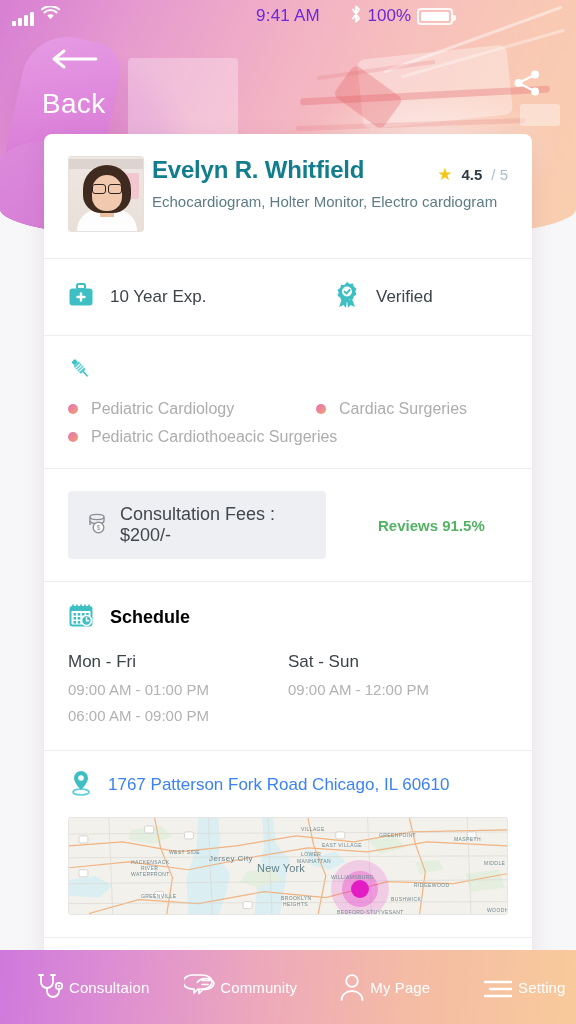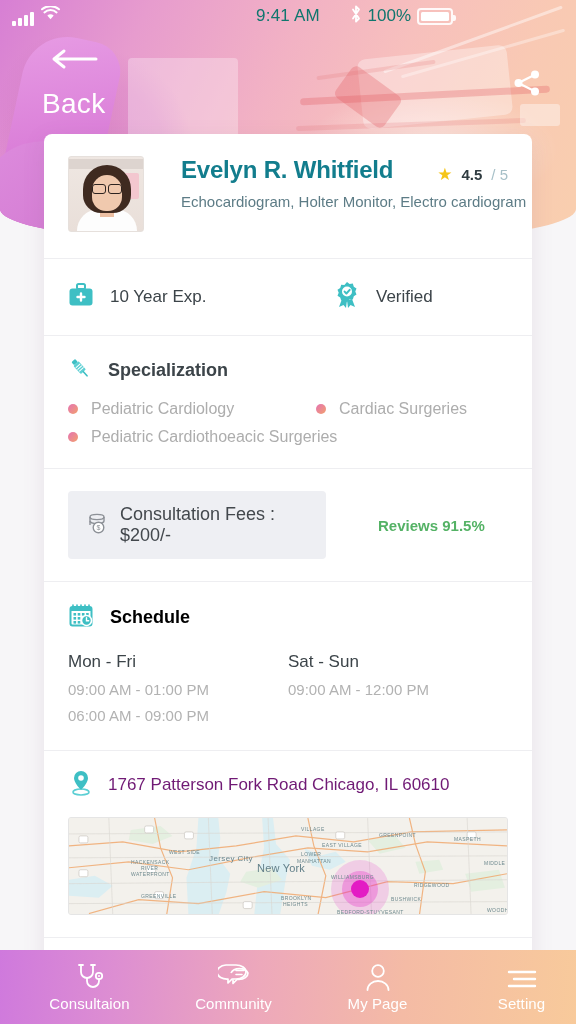--- a/index.html
+++ b/index.html
@@ -57,21 +57,21 @@
     border-radius: 60px 80px 20px 0; transform: rotate(-6deg);
   }
   .hero-sock {
     position: absolute; left: 520px; top: 104px; width: 40px; height: 22px;
     background: rgba(255,255,255,.40); border-radius: 3px;
   }
 
   
   .statusbar {
     position: absolute; top: 0; left: 0; width: 465px; height: 32px;
-    display: flex; align-items: center; color: #0f766e;
+    display: flex; align-items: center; color: #6d28d9;
     font-size: 17px; z-index: 30;
   }
   .sb-left { position: absolute; left: 12px; display: flex; align-items: flex-end; gap: 7px; }
   .bars { display: flex; align-items: flex-end; gap: 2.5px; height: 14px; }
   .bars i { display: block; width: 3.5px; background: #fff; border-radius: 1px; }
   .bars i:nth-child(1){height:5px}.bars i:nth-child(2){height:8px}
   .bars i:nth-child(3){height:11px}.bars i:nth-child(4){height:14px}
   .sb-center { position: absolute; left: 0; width: 576px; text-align: center; font-weight: 400; letter-spacing: .2px; }
   .sb-right { position: absolute; right: 12px; display: flex; align-items: center; gap: 6px; }
   .batt { width: 36px; height: 17px; border: 2px solid rgba(255,255,255,.9); border-radius: 4px; position: relative; padding: 2px; }
@@ -109,21 +109,21 @@
   .av-hair { position:absolute; left:14px; top:8px; width:48px; height:48px; background:#3f2a20; border-radius:24px 24px 18px 18px; }
   .av-face { position:absolute; left:23px; top:18px; width:30px; height:36px; background:#f0c9ae; border-radius:15px 15px 14px 14px; }
   .av-glass { position:absolute; left:23px; top:27px; width:30px; height:8px; }
   .av-glass::before,.av-glass::after{content:"";position:absolute;top:0;width:12px;height:8px;border:1.4px solid #2d2320;border-radius:3px;}
   .av-glass::before{left:0}.av-glass::after{right:0}
   .av-body { position:absolute; left:8px; bottom:0; width:60px; height:22px; background:#fdfdfd; border-radius:22px 22px 0 0; }
   .av-neck { position:absolute; left:31px; top:48px; width:14px; height:12px; background:#ecbfa3; }
   .av-shelf { position:absolute; left:0; top:2px; width:76px; height:10px; background:#ddd4cf; }
   .av-pink { position:absolute; right:4px; top:16px; width:16px; height:26px; background:#f3c7cf; border-radius:2px; }
 
-  .prof-text { margin-left: 37px; flex: 1; min-width: 0; }
+  .prof-text { margin-left: 8px; flex: 1; min-width: 0; }
   .doc-name { font-size: 24px; font-weight: 700; color: #127d8d; letter-spacing: -.2px; }
   .doc-spec { font-size: 15px; color: #5d7c86; margin-top: 9px; white-space: nowrap; }
   .rating { position: absolute; right: 24px; top: 32px; display: flex; align-items: center; gap: 9px; }
   .star { color: #f5c518; font-size: 17px; line-height: 1; }
   .rate-val { font-size: 15px; font-weight: 700; color: #2f3b40; }
   .rate-max { font-size: 15px; color: #a7c0c8; }
 
   
   .expbar { display: flex; align-items: center; padding: 22px 24px; gap: 26px; }
   .exp-item { display: flex; align-items: center; gap: 16px; }
@@ -156,21 +156,21 @@
   .sched-head { display: flex; align-items: center; gap: 16px; }
   .sched-title { font-size: 18px; font-weight: 700; color: #000000; }
   .sched-cols { display: flex; margin-top: 20px; }
   .sched-col { width: 244px; }
   .sched-day { font-size: 17px; color: #3c4449; }
   .sched-time { font-size: 15px; color: #b2b2b2; margin-top: 9px; }
 
   
   .loc { padding: 18px 24px 22px 24px; }
   .loc-head { display: flex; align-items: center; gap: 14px; }
-  .loc-text { font-size: 17px; color: #701a75; }
+  .loc-text { font-size: 17px; color: #3b82f6; }
   .map {
     margin-top: 16px; height: 98px; border: 1px solid #e5e5e5; border-radius: 3px;
     position: relative; overflow: hidden; background: #f4f2ee; cursor: pointer;
   }
   .map svg { position: absolute; inset: 0; }
   .map-label { position: absolute; font-size: 5px; color: #6f8a8f; letter-spacing: .4px; white-space: nowrap; }
   .map-label.big { font-size: 11px; color: #64818a; letter-spacing: .2px; }
   .map-label.mid { font-size: 8px; color: #6b878f; }
   .marker { position: absolute; left: 262px; top: 42px; width: 58px; height: 58px; }
   .marker i { position: absolute; border-radius: 50%; }
@@ -192,21 +192,21 @@
     font-family: "Liberation Sans", sans-serif;
   }
 
   
   .bottomnav {
     position: absolute; bottom: 0; left: 0; width: 576px; height: 74px;
     background: linear-gradient(95deg, #cf79dd 0%, #dd8ed2 20%, #eda8bb 45%, #f4bba5 70%, #f8ca9b 100%);
     display: flex; z-index: 40;
   }
   .nav-item {
-    flex: 1; display: flex; flex-direction: column; align-items: center;
+    flex: 1; display: flex; flex-direction: row; align-items: center;
     justify-content: center; gap: 4px; color: #fff; cursor: pointer; padding-left: 35px;
   }
   .nav-label { font-size: 15px; letter-spacing: .1px; }
   .nav-icon { height: 28px; display: flex; align-items: flex-end; }
 </style>
 </head>
 <body>
 
 <div class="phone">
 
@@ -329,21 +329,20 @@
         <span>
           <svg width="24" height="24" viewBox="0 0 24 24">
             <g transform="rotate(-42 12 12)">
               <rect x="9.5" y="2" width="5" height="4" rx="1" fill="#3ebfc4"></rect>
               <rect x="8.5" y="6" width="7" height="11" rx="1" fill="#5ed0d4"></rect>
               <path d="M12 17 L12 22.5" stroke="#3ebfc4" stroke-width="1.6" stroke-linecap="round"></path>
               <path d="M9 9 h6 M9 11.5 h6 M9 14 h6" stroke="#fff" stroke-width="1"></path>
             </g>
           </svg>
         </span>
-        <span class="spec-title">Specialization</span>
       </div>
       <div class="spec-list">
         <div class="spec-line">
           <span class="spec-item col1">
             <i class="dot"></i>
             <span>Pediatric Cardiology</span>
           </span>
           <span class="spec-item">
             <i class="dot"></i>
             <span>Cardiac Surgeries</span>

